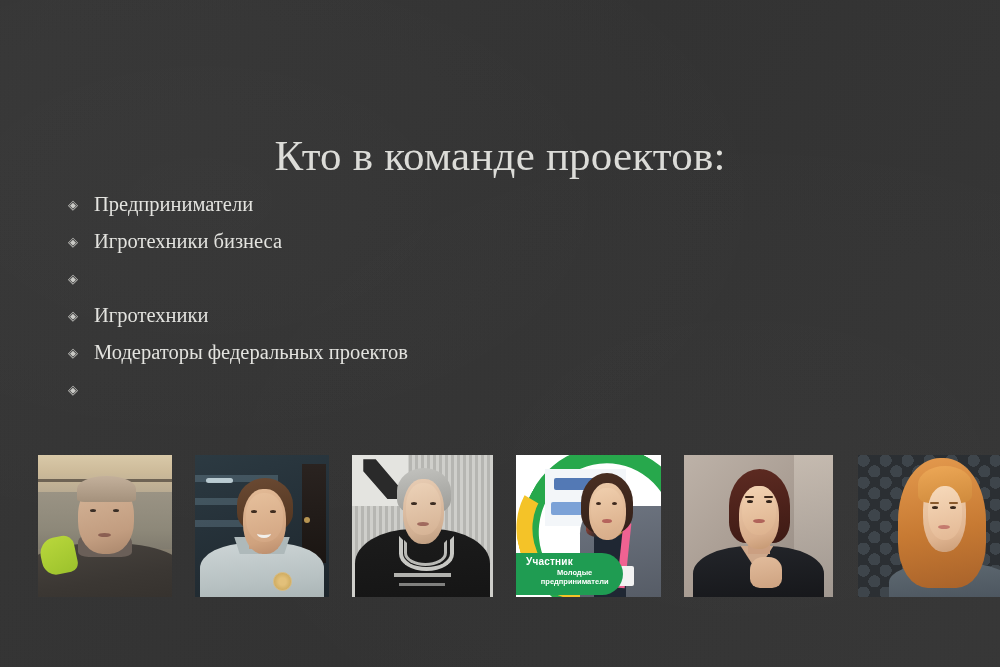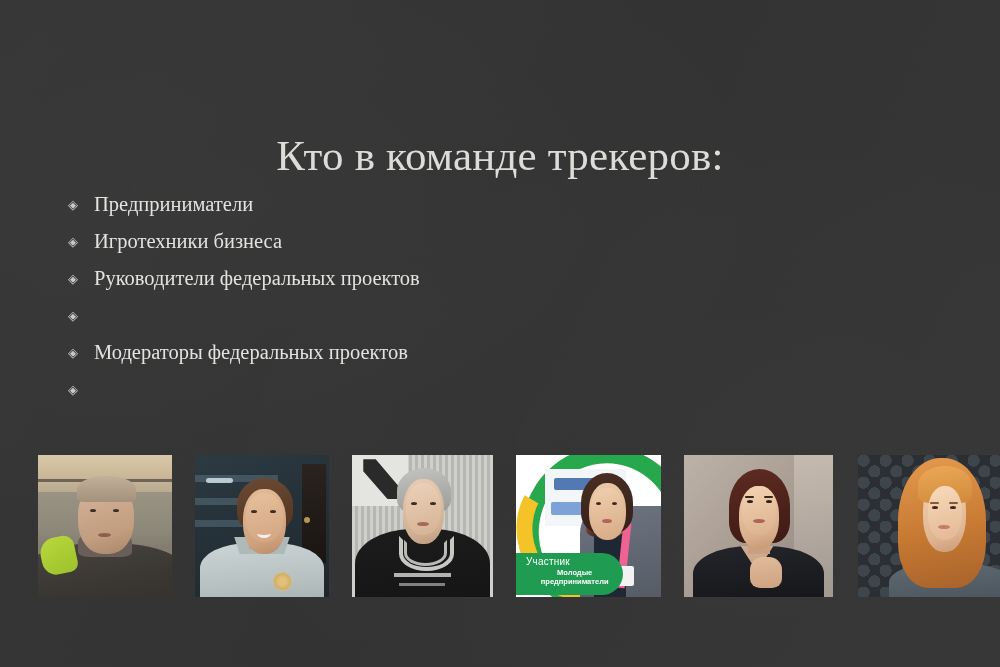--- a/index.html
+++ b/index.html
@@ -373,21 +373,21 @@
   .p4-banner {
     position: absolute; left: 0; bottom: 2px; width: 74%; height: 42px;
     background: #1f9c52;
     border-radius: 0 22px 22px 0;
     color: #ffffff;
     font-family: "Liberation Sans", sans-serif;
     padding: 3px 6px 0 10px;
     box-sizing: border-box;
   }
   .p4-banner-title {
-    font-size: 10px; font-weight: 400; line-height: 12px; letter-spacing: .2px;
+    font-size: 10px; font-weight: 700; line-height: 12px; letter-spacing: .2px;
   }
   .p4-banner-sub {
     font-size: 7.5px; font-weight: 700; line-height: 9px;
     text-align: center; padding-left: 6px;
   }
 
   
   #photo-5 { left: 684px; width: 149px; }
   .p5-bg {
     position: absolute; inset: 0;
@@ -504,41 +504,41 @@
     position: absolute; left: 56%; top: 49%; width: 12px; height: 4px;
     background: #c57b6e; border-radius: 50%;
   }
 </style>
 </head>
 <body>
 
 <div id="slide">
   <div id="noise"></div>
 
-  <h1 id="title">Кто в команде трекеров:</h1>
+  <h1 id="title">Кто в команде проектов:</h1>
 
   <div id="bullet-list">
 
     <div class="bullet-row">
       <span class="bullet-marker">◈</span>
       <span class="bullet-text">Предприниматели</span>
     </div>
 
     <div class="bullet-row">
       <span class="bullet-marker">◈</span>
       <span class="bullet-text">Игротехники бизнеса</span>
     </div>
 
     <div class="bullet-row">
       <span class="bullet-marker">◈</span>
-      <span class="bullet-text">Руководители федеральных проектов</span>
     </div>
 
     <div class="bullet-row">
       <span class="bullet-marker">◈</span>
+      <span class="bullet-text">Игротехники</span>
     </div>
 
     <div class="bullet-row">
       <span class="bullet-marker">◈</span>
       <span class="bullet-text">Модераторы федеральных проектов</span>
     </div>
 
     <div class="bullet-row">
       <span class="bullet-marker">◈</span>
     </div>

